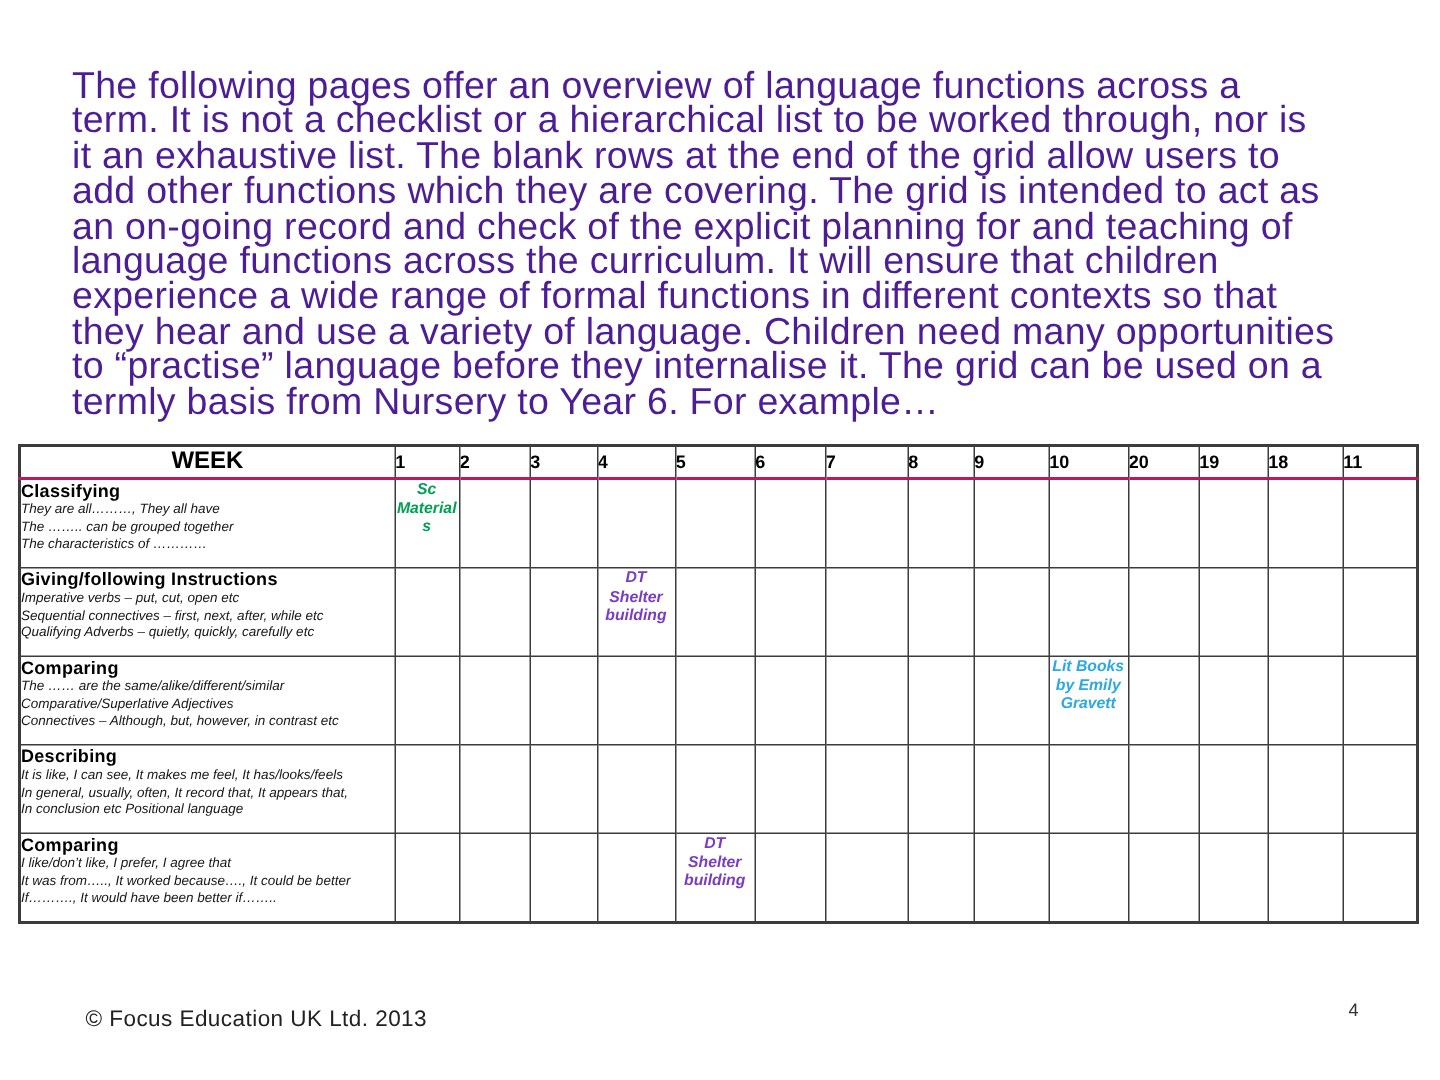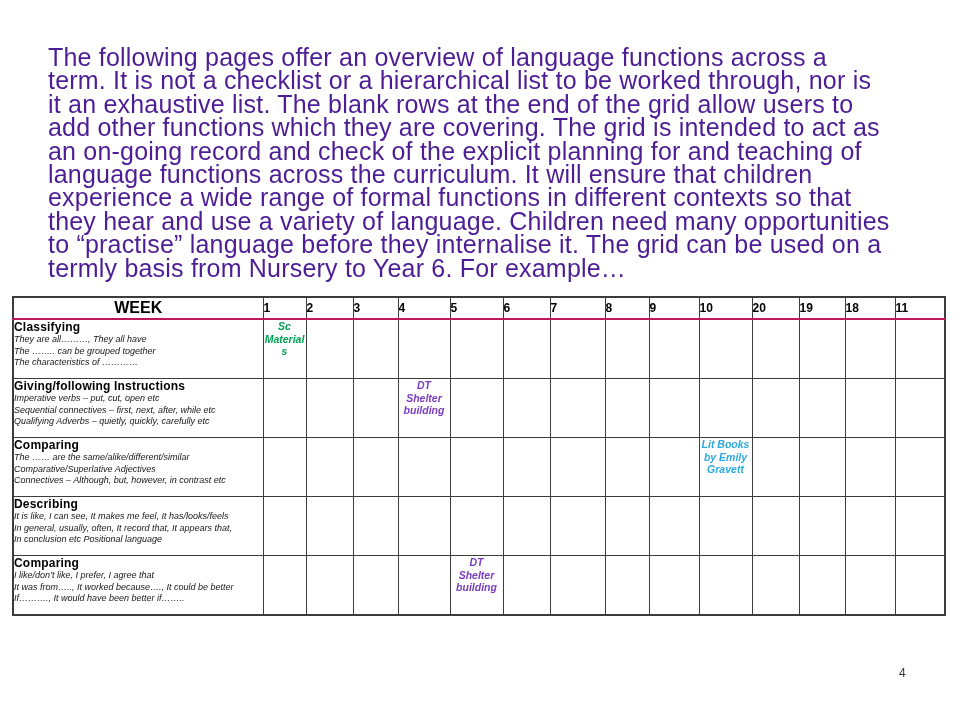--- a/index.html
+++ b/index.html
@@ -258,16 +258,17 @@
           <td class="wk-cell"></td>
           <td class="wk-cell"></td>
           <td class="wk-cell"></td>
           <td class="wk-cell"></td>
           <td class="wk-cell"></td>
           <td class="wk-cell"></td>
         </tr>
       </tbody>
   </table>
 
+  <div class="footer-copyright">© Focus Education UK Ltd. 2013</div>
 
   <div class="page-number">4</div>
 
 </div>
 
 </body></html>

